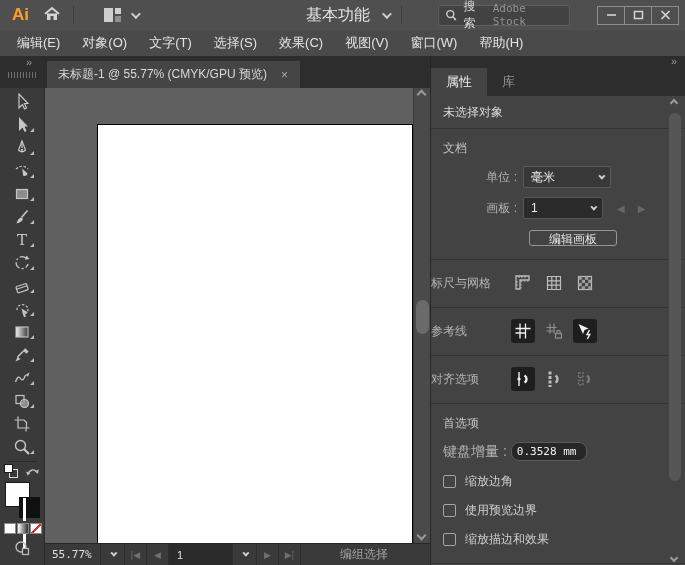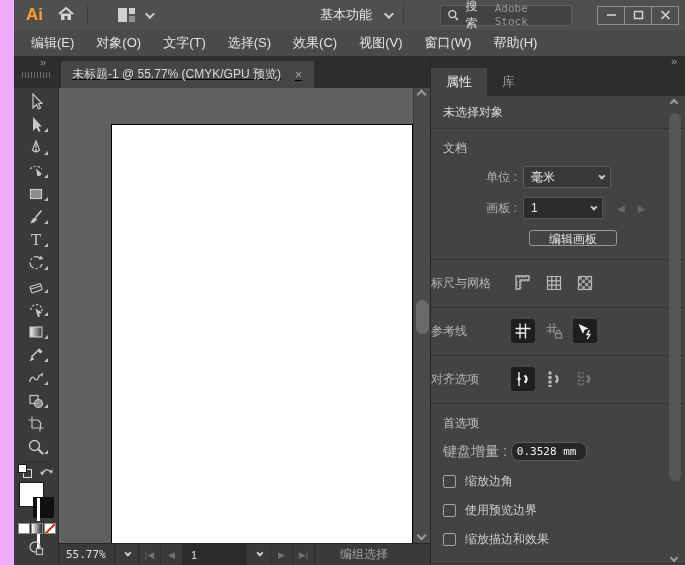--- a/index.html
+++ b/index.html
@@ -1,31 +1,31 @@
 <!DOCTYPE html>
 <html><head>
 <meta charset="utf-8">
 <style>
   * { margin:0; padding:0; box-sizing:border-box; }
   html,body { width:685px; height:565px; overflow:hidden; background:#2b2b2b;
     font-family:"Liberation Sans", sans-serif; -webkit-font-smoothing:antialiased; }
-  .app { width:685px; height:565px; display:flex; flex-direction:column; background:#f0abfc;padding-left:14px; }
+  .app { width:685px; height:565px; display:flex; flex-direction:column; background:#ec4899; }
 
   
   .titlebar { height:30px; background:#4f4f4f; display:flex; align-items:center; flex:0 0 30px; }
   .ai-logo { color:#ff9c2a; font-weight:bold; font-size:17px; margin:0 14px 0 12px; letter-spacing:0; }
   .tb-sep { width:1px; height:18px; background:#3c3c3c; margin:0 12px; }
   .ws-icon { width:17px; height:14px; display:grid; grid-template-columns:9px 6px; grid-template-rows:6px 6px; gap:2px; margin-left:18px; }
   .ws-icon .a { grid-row:1/3; background:#cfcfcf; }
   .ws-icon .b { background:#cfcfcf; }
   .ws-icon .c { background:#8f8f8f; }
   .chev { width:7px; height:7px; border-right:2px solid #cfcfcf; border-bottom:2px solid #cfcfcf; transform:rotate(45deg) translateY(-2px); display:inline-block; }
   .chev.sm { width:5px; height:5px; }
   .ws-chev { margin-left:10px; }
-  .workspace-switch { display:flex; align-items:center; margin-left:168px; color:#e4e4e4; font-size:13px;font-family:Liberation Mono, monospace; }
+  .workspace-switch { display:flex; align-items:center; margin-left:168px; color:#e4e4e4; font-size:16px;font-family:Liberation Mono, monospace; }
   .workspace-switch .chev { margin-left:12px; }
   .search-box { width:132px; height:21px; background:#424242; border:1px solid #5f5f5f; border-radius:2px;
     display:flex; align-items:center; margin-left:24px; padding:0 6px; }
   .search-box .stext { color:#d8d8d8; font-size:12px; margin-left:5px; }
   .search-box .sph { color:#949494; font-size:11px; margin-left:6px; font-family:"DejaVu Sans Mono", monospace; }
   .winbtns { display:flex; margin-left:auto; margin-right:6px; }
   .wbtn { width:28px; height:19px; border:1px solid #8d8d8d; display:flex; align-items:center; justify-content:center; margin-left:-1px; }
 
   
   .menubar { height:26px; background:#4a4a4a; display:flex; align-items:center; padding-left:6px; flex:0 0 26px; }
@@ -55,21 +55,21 @@
   .stroke-box .w { width:100%; height:100%; background:#fff; padding:3px; }
   .stroke-box .h { width:100%; height:100%; background:#3a3a3a; }
   .swatch-row { position:absolute; left:4px; top:59px; display:flex; gap:1px; }
   .swatch { width:12px; height:11px; border:1px solid #8a8a8a; background:#fff; }
   .swatch.grad { background:linear-gradient(90deg,#ffffff,#2e2e2e); }
   .swatch.none { background:linear-gradient(135deg,#fff 44%,#e0302a 44%,#e0302a 58%,#fff 58%); }
   .drawmode { position:absolute; left:14px; top:76px; }
 
   
   .centercol { flex:1; display:flex; flex-direction:column; min-width:0; }
-  .tabbar { height:32px; background:#2d2d2d; display:flex; align-items:flex-end; flex:0 0 32px;text-decoration:underline; }
+  .tabbar { height:32px; background:#2d2d2d; display:flex; align-items:flex-end; flex:0 0 32px; }
   .doctab { height:27px; background:#454545; display:flex; align-items:center; padding:0 12px 0 11px; margin-left:2px; }
   .doctab .ttext { color:#d8d8d8; font-size:12px; white-space:nowrap; }
   .doctab .tclose { color:#ababab; font-size:12px; margin-left:14px; }
   .canvas { flex:1; background:#606060; position:relative; overflow:hidden; }
   .page { position:absolute; left:52px; top:36px; right:17px; bottom:0; background:#ffffff; border:1px solid #000; border-bottom:none; }
   .vscroll { position:absolute; right:0; top:0; bottom:0; width:17px; background:#4a4a4a; border-left:1px solid #3a3a3a; }
   .vscroll .up { position:absolute; top:3px; left:4px; width:7px; height:7px; border-left:2px solid #9a9a9a; border-top:2px solid #9a9a9a; transform:rotate(45deg); }
   .vscroll .down { position:absolute; bottom:4px; left:4px; width:7px; height:7px; border-right:2px solid #9a9a9a; border-bottom:2px solid #9a9a9a; transform:rotate(45deg); }
   .vscroll .thumb { position:absolute; left:2px; width:13px; top:212px; height:34px; background:#6a6a6a; border-radius:7px; }
 

